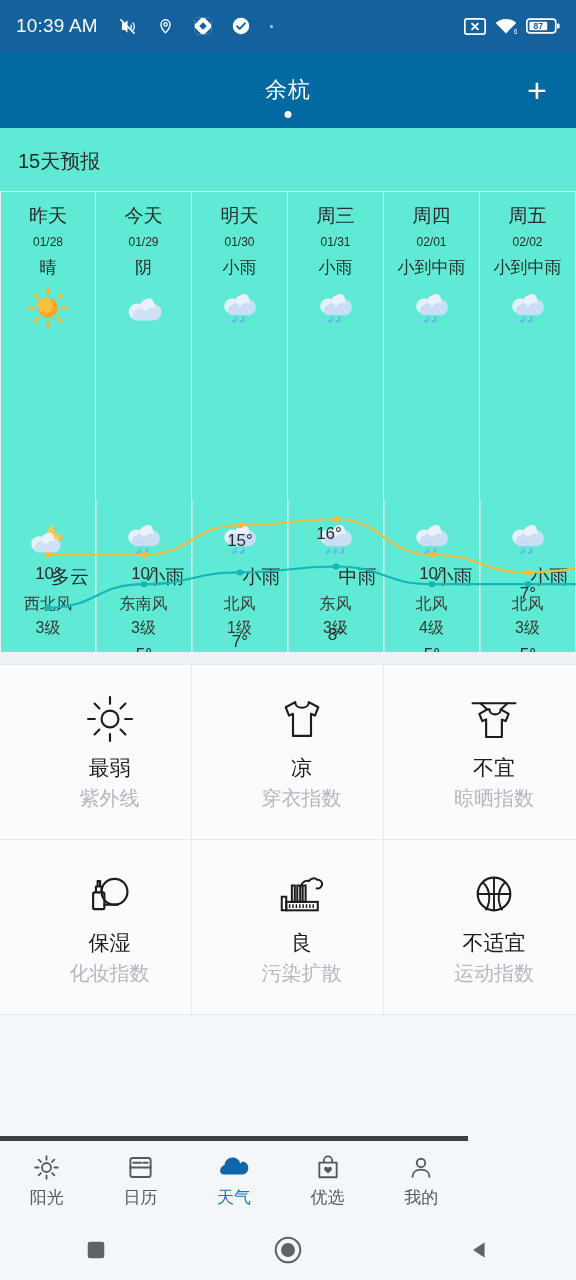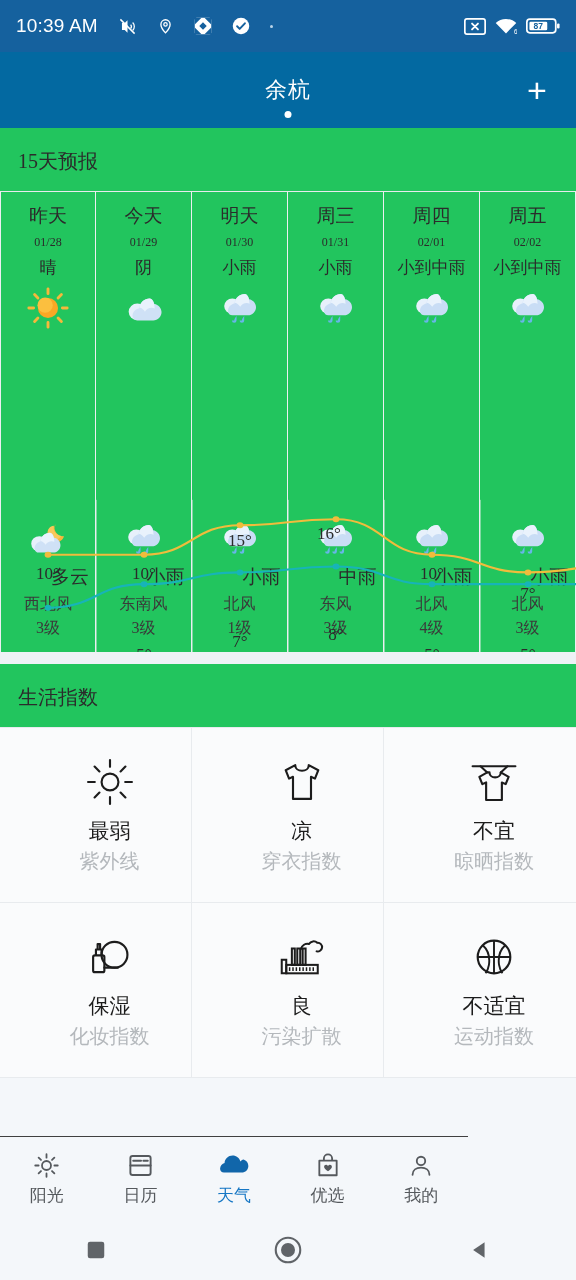--- a/index.html
+++ b/index.html
@@ -38,21 +38,21 @@
     border-radius: 50%; background: #ffffff;
   }
   .appbar-add {
     position: absolute; right: 20px; top: 50%; transform: translateY(-50%);
     width: 38px; height: 38px; color: #fff;
     display: flex; align-items: center; justify-content: center;
     font-size: 34px; font-weight: 300; line-height: 1;
   }
 
   
-  .card { background: #22c55e; font-family: Liberation Serif, serif; }
+  .card { background: #5eead4; }
   .card-title {
     font-size: 20px; color: #2b2b2b;
     padding: 20px 18px 16px 18px;
   }
   .divider-h { height: 1px; background: #e8ebee; }
   .gap { height: 12px; background: #eef2f6; }
 
   
   .forecast-wrap { position: relative; overflow: hidden; }
   .fc-grid {
@@ -102,21 +102,21 @@
   .li-ico { height: 56px; display: flex; align-items: center; justify-content: center; }
   .li-val { font-size: 21px; color: #1c1c1c; margin-top: 6px; line-height: 30px; }
   .li-name { font-size: 20px; color: #b4b8bc; line-height: 30px; }
 
   
   .botnav {
     position: absolute; left: 0; bottom: 60px;
     width: 468px; height: 84px;
     background: #f4f7fa;
     display: flex; align-items: center;
-    border-top: 1px solid #404040;
+    border-top: 5px solid #404040;
   }
   .nav-item {
     flex: 1; display: flex; flex-direction: column;
     align-items: center; justify-content: center; gap: 3px;
   }
   .nav-ico { height: 30px; display: flex; align-items: center; justify-content: center; }
   .nav-lbl { font-size: 17px; color: #55595d; }
   .nav-item.active .nav-lbl { color: #1677c4; }
 
   
@@ -391,21 +391,20 @@
         <div class="temp-label" style="left: 336px; top: 433.333px;">8°</div>
         <div class="temp-label" style="left: 432px; top: 453.333px;">5°</div>
         <div class="temp-label" style="left: 528px; top: 453.333px;">5°</div>
       </div>
   </div>
 </div>
 
 <div class="gap"></div>
 
 <div class="card">
-  <div class="card-title">生活指数</div>
   <div class="li-grid" id="li-grid">
       <div class="li-cell">
     <div class="li-ico">
           <svg width="54" height="54" viewBox="0 0 48 48">
         <circle cx="24" cy="24" r="7.5" fill="none" stroke="#1c1c1c" stroke-width="1.9"></circle>
         <g stroke="#1c1c1c" stroke-width="1.9" stroke-linecap="round">
         <path d="M24 4.5v6M24 37.5v6M4.5 24h6M37.5 24h6M10.3 10.3l4.3 4.3M33.4 33.4l4.3 4.3M37.7 10.3l-4.3 4.3M14.6 33.4l-4.3 4.3"></path>
             </g>
           </svg>
         </div>

